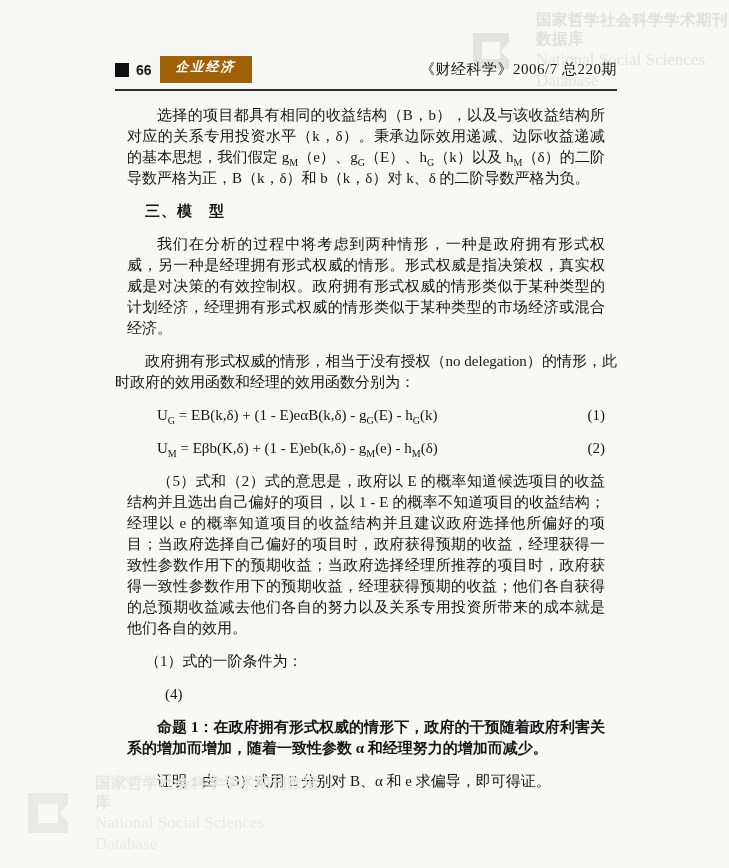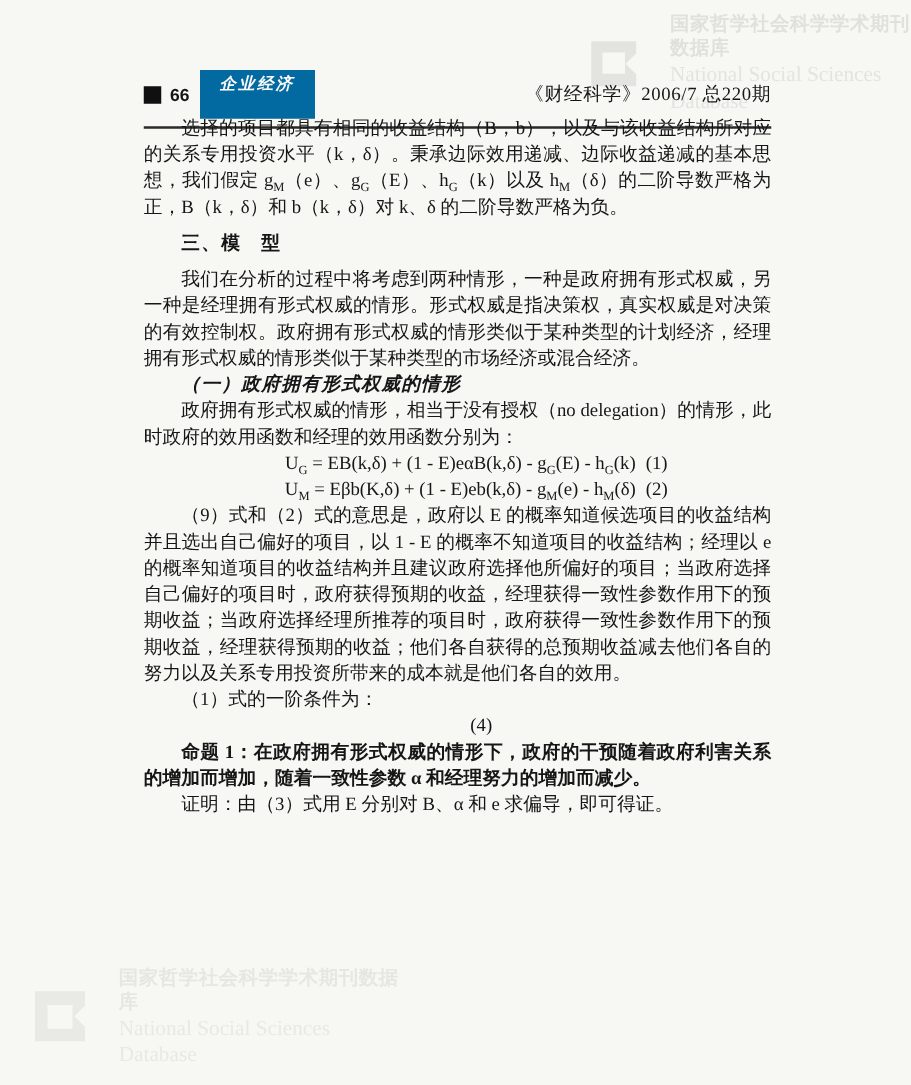--- a/index.html
+++ b/index.html
@@ -31,39 +31,39 @@
   
   .header{
     position:absolute;left:115px;top:56px;width:502px;
     display:flex;align-items:center;
     padding-bottom:6px;
     border-bottom:2px solid #2a2a2a;
   }
   .corner-mark{width:14px;height:14px;background:#101010;flex:0 0 auto;}
   .page-num{font-weight:bold;font-size:14px;margin:0 8px 0 7px;font-family:"Liberation Sans",sans-serif;}
   .section-badge{
-    background:#0369a1;color:#fbfbf9;
+    background:#a16207;color:#fbfbf9;
     font-style:italic;font-weight:bold;
     font-size:13px;letter-spacing:2px;
-    padding:2px 16px 19px 16px;
+    padding:2px 16px 7px 16px;
   }
   .header-spacer{flex:1;}
   .journal{font-weight:normal;font-size:15px;letter-spacing:.5px;}
 
   
   .article{
     position:absolute;left:115px;top:93px;width:502px;
     font-size:15px;line-height:21px;
     text-align:justify;
   }
-  .p{margin:0;text-indent:2em;}
+  .p{margin:12px;text-indent:2em;}
   .h1{margin:8px 0;font-weight:bold;text-indent:2em;letter-spacing:1px;}
   .h2{margin:0;font-weight:bold;font-style:italic;text-indent:2em;letter-spacing:1px;}
   .lead{margin:0;text-indent:2em;}
-  .eq{display:flex;justify-content:center;margin:0;padding-left:2em;white-space:nowrap;}
+  .eq{display:flex;justify-content:space-between;margin:12px;padding-left:2em;white-space:nowrap;}
   .eq .eq-main{white-space:pre-wrap;}
   .eq .eq-num{flex:0 0 auto;padding-left:8px;}
   .proposition{font-weight:bold;}
   sub{font-size:10px;line-height:0;}
 </style>
 </head>
 <body>
 
 <div class="page">
 
@@ -80,31 +80,30 @@
     <span class="page-num">66</span>
     <span class="section-badge">企业经济</span>
     <span class="header-spacer"></span>
     <span class="journal">《财经科学》2006/7 总220期</span>
   </div>
 
   <div class="article">
     <p class="p">选择的项目都具有相同的收益结构（B，b），以及与该收益结构所对应的关系专用投资水平（k，δ）。秉承边际效用递减、边际收益递减的基本思想，我们假定 g<sub>M</sub>（e）、g<sub>G</sub>（E）、h<sub>G</sub>（k）以及 h<sub>M</sub>（δ）的二阶导数严格为正，B（k，δ）和 b（k，δ）对 k、δ 的二阶导数严格为负。</p>
     <p class="h1">三、模　型</p>
     <p class="p">我们在分析的过程中将考虑到两种情形，一种是政府拥有形式权威，另一种是经理拥有形式权威的情形。形式权威是指决策权，真实权威是对决策的有效控制权。政府拥有形式权威的情形类似于某种类型的计划经济，经理拥有形式权威的情形类似于某种类型的市场经济或混合经济。</p>
-    <p class="h2">（一）政府拥有形式权威的情形</p>
     <p class="lead">政府拥有形式权威的情形，相当于没有授权（no delegation）的情形，此时政府的效用函数和经理的效用函数分别为：</p>
     <p class="eq">
       <span class="eq-main">U<sub>G</sub> = EB(k,δ) + (1 - E)eαB(k,δ) - g<sub>G</sub>(E) - h<sub>G</sub>(k)</span>
       <span class="eq-num">(1)</span>
     </p>
     <p class="eq">
       <span class="eq-main">U<sub>M</sub> = Eβb(K,δ) + (1 - E)eb(k,δ) - g<sub>M</sub>(e) - h<sub>M</sub>(δ)</span>
       <span class="eq-num">(2)</span>
     </p>
-    <p class="p">（9）式和（2）式的意思是，政府以 E 的概率知道候选项目的收益结构并且选出自己偏好的项目，以 1 - E 的概率不知道项目的收益结构；经理以 e 的概率知道项目的收益结构并且建议政府选择他所偏好的项目；当政府选择自己偏好的项目时，政府获得预期的收益，经理获得一致性参数作用下的预期收益；当政府选择经理所推荐的项目时，政府获得一致性参数作用下的预期收益，经理获得预期的收益；他们各自获得的总预期收益减去他们各自的努力以及关系专用投资所带来的成本就是他们各自的效用。</p>
+    <p class="p">（5）式和（2）式的意思是，政府以 E 的概率知道候选项目的收益结构并且选出自己偏好的项目，以 1 - E 的概率不知道项目的收益结构；经理以 e 的概率知道项目的收益结构并且建议政府选择他所偏好的项目；当政府选择自己偏好的项目时，政府获得预期的收益，经理获得一致性参数作用下的预期收益；当政府选择经理所推荐的项目时，政府获得一致性参数作用下的预期收益，经理获得预期的收益；他们各自获得的总预期收益减去他们各自的努力以及关系专用投资所带来的成本就是他们各自的效用。</p>
     <p class="lead">（1）式的一阶条件为：</p>
     <p class="eq">
       <span class="eq-num">(4)</span>
     </p>
     <p class="p proposition">命题 1：在政府拥有形式权威的情形下，政府的干预随着政府利害关系的增加而增加，随着一致性参数 α 和经理努力的增加而减少。</p>
     <p class="p">证明：由（3）式用 E 分别对 B、α 和 e 求偏导，即可得证。</p>
   </div>
 
   <div class="watermark wm-bottom">
     <div class="wm-logo"></div>

